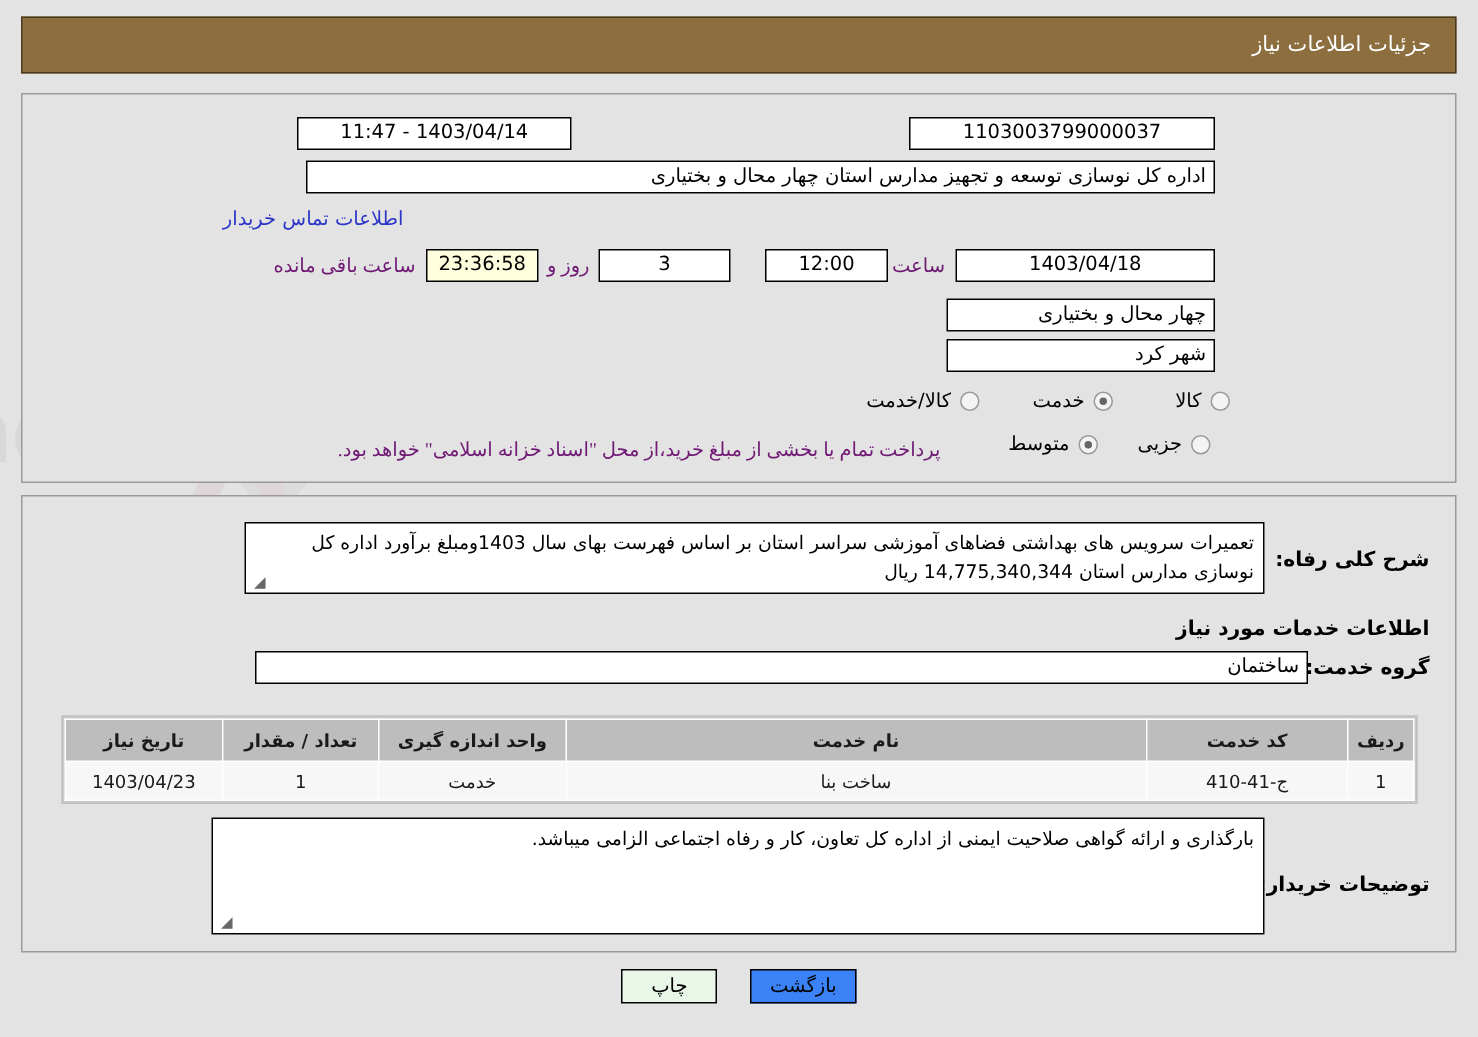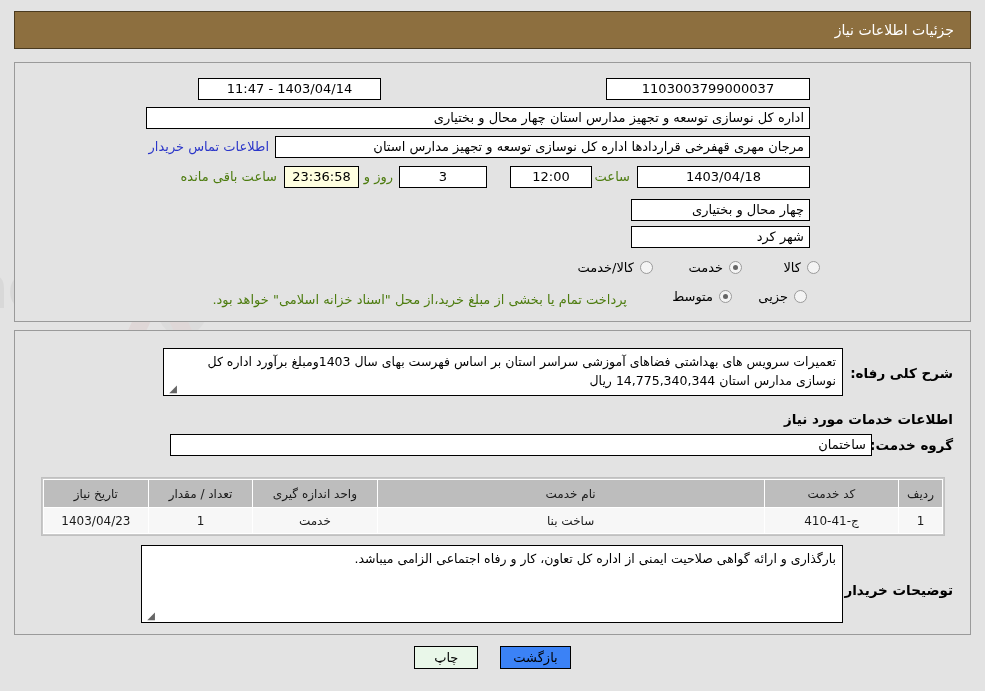--- a/index.html
+++ b/index.html
@@ -58,23 +58,24 @@
   .panel-bottom { top: 330px; height: 305px; }
 
   
   .row {
     position: absolute;
     display: flex;
     align-items: center;
   }
   .lbl {
     font-size: 13px;
-    color: #4d7c0f;
+    color: #701a75;
     text-align: left;
     white-space: nowrap;
+    font-family: Liberation Serif, serif;
   }
 
   
   .tbox {
     background: #ffffff;
     border: 1px solid #000000;
     height: 22px;
     line-height: 20px;
     font-size: 13px;
     padding: 0 5px;
@@ -135,21 +136,21 @@
   
   table.needs {
     border-collapse: collapse;
     width: 100%;
     font-size: 12px;
   }
   table.needs th {
     background: #bdbdbd;
     border: 1px solid #ffffff;
     height: 28px;
-    font-weight: normal;
+    font-weight: bold;
     color: #1a1a1a;
     font-size: 12px;
   }
   table.needs td {
     background: #f7f7f7;
     border: 1px solid #ffffff;
     height: 26px;
     text-align: center;
     color: #1a1a1a;
     font-size: 12px;
@@ -219,26 +220,25 @@
   <div class="tbox" style="position:absolute; top:78px; right:175px; width:204px; z-index:3;">1103003799000037</div>
 
   <div class="row" style="top:79px; right:443px;">
     <span class="lbl">تاریخ و ساعت اعلان عمومی:</span>
   </div>
   <div class="tbox" style="position:absolute; top:78px; right:604px; width:183px; z-index:3;">1403/04/14 - 11:47</div>
 
   <div class="row" style="top:108px; right:32px;">
     <span class="lbl">نام دستگاه خریدار:</span>
   </div>
-  <div class="tbox rtlstart" style="position:absolute; top:107px; right:175px; width:664px; z-index:3;">اداره کل نوسازی  توسعه و تجهیز مدارس استان چهار محال و بختیاری</div>
+  <div class="tbox rtlstart" style="position:absolute; top:107px; right:175px; width:606px; z-index:3;">اداره کل نوسازی  توسعه و تجهیز مدارس استان چهار محال و بختیاری</div>
 
   <div class="row" style="top:137px; right:32px;">
     <span class="lbl">ایجاد کننده درخواست:</span>
   </div>
-  <div class="tbox rtlstart" style="position:absolute; top:136px; right:175px; width:535px; z-index:3;">مرجان مهری قهفرخی قراردادها اداره کل نوسازی  توسعه و تجهیز مدارس استان</div>
   <a class="linkish" style="position:absolute; top:139px; right:716px; z-index:3; text-decoration:none;">اطلاعات تماس خریدار</a>
 
   <div style="position:absolute; top:163px; right:32px; width:136px; text-align:right; line-height:17px;">
     <span class="lbl">مهلت ارسال پاسخ: تا تاریخ:</span>
   </div>
   <div class="tbox" style="position:absolute; top:166px; right:175px; width:173px; z-index:3;">1403/04/18</div>
   <span class="lbl" style="position:absolute; top:169px; right:355px; z-index:3;">ساعت</span>
   <div class="tbox" style="position:absolute; top:166px; right:393px; width:82px; z-index:3;">12:00</div>
   <div class="tbox" style="position:absolute; top:166px; right:498px; width:88px; z-index:3;">3</div>
   <span class="lbl" style="position:absolute; top:169px; right:592px; z-index:3;">روز و</span>

